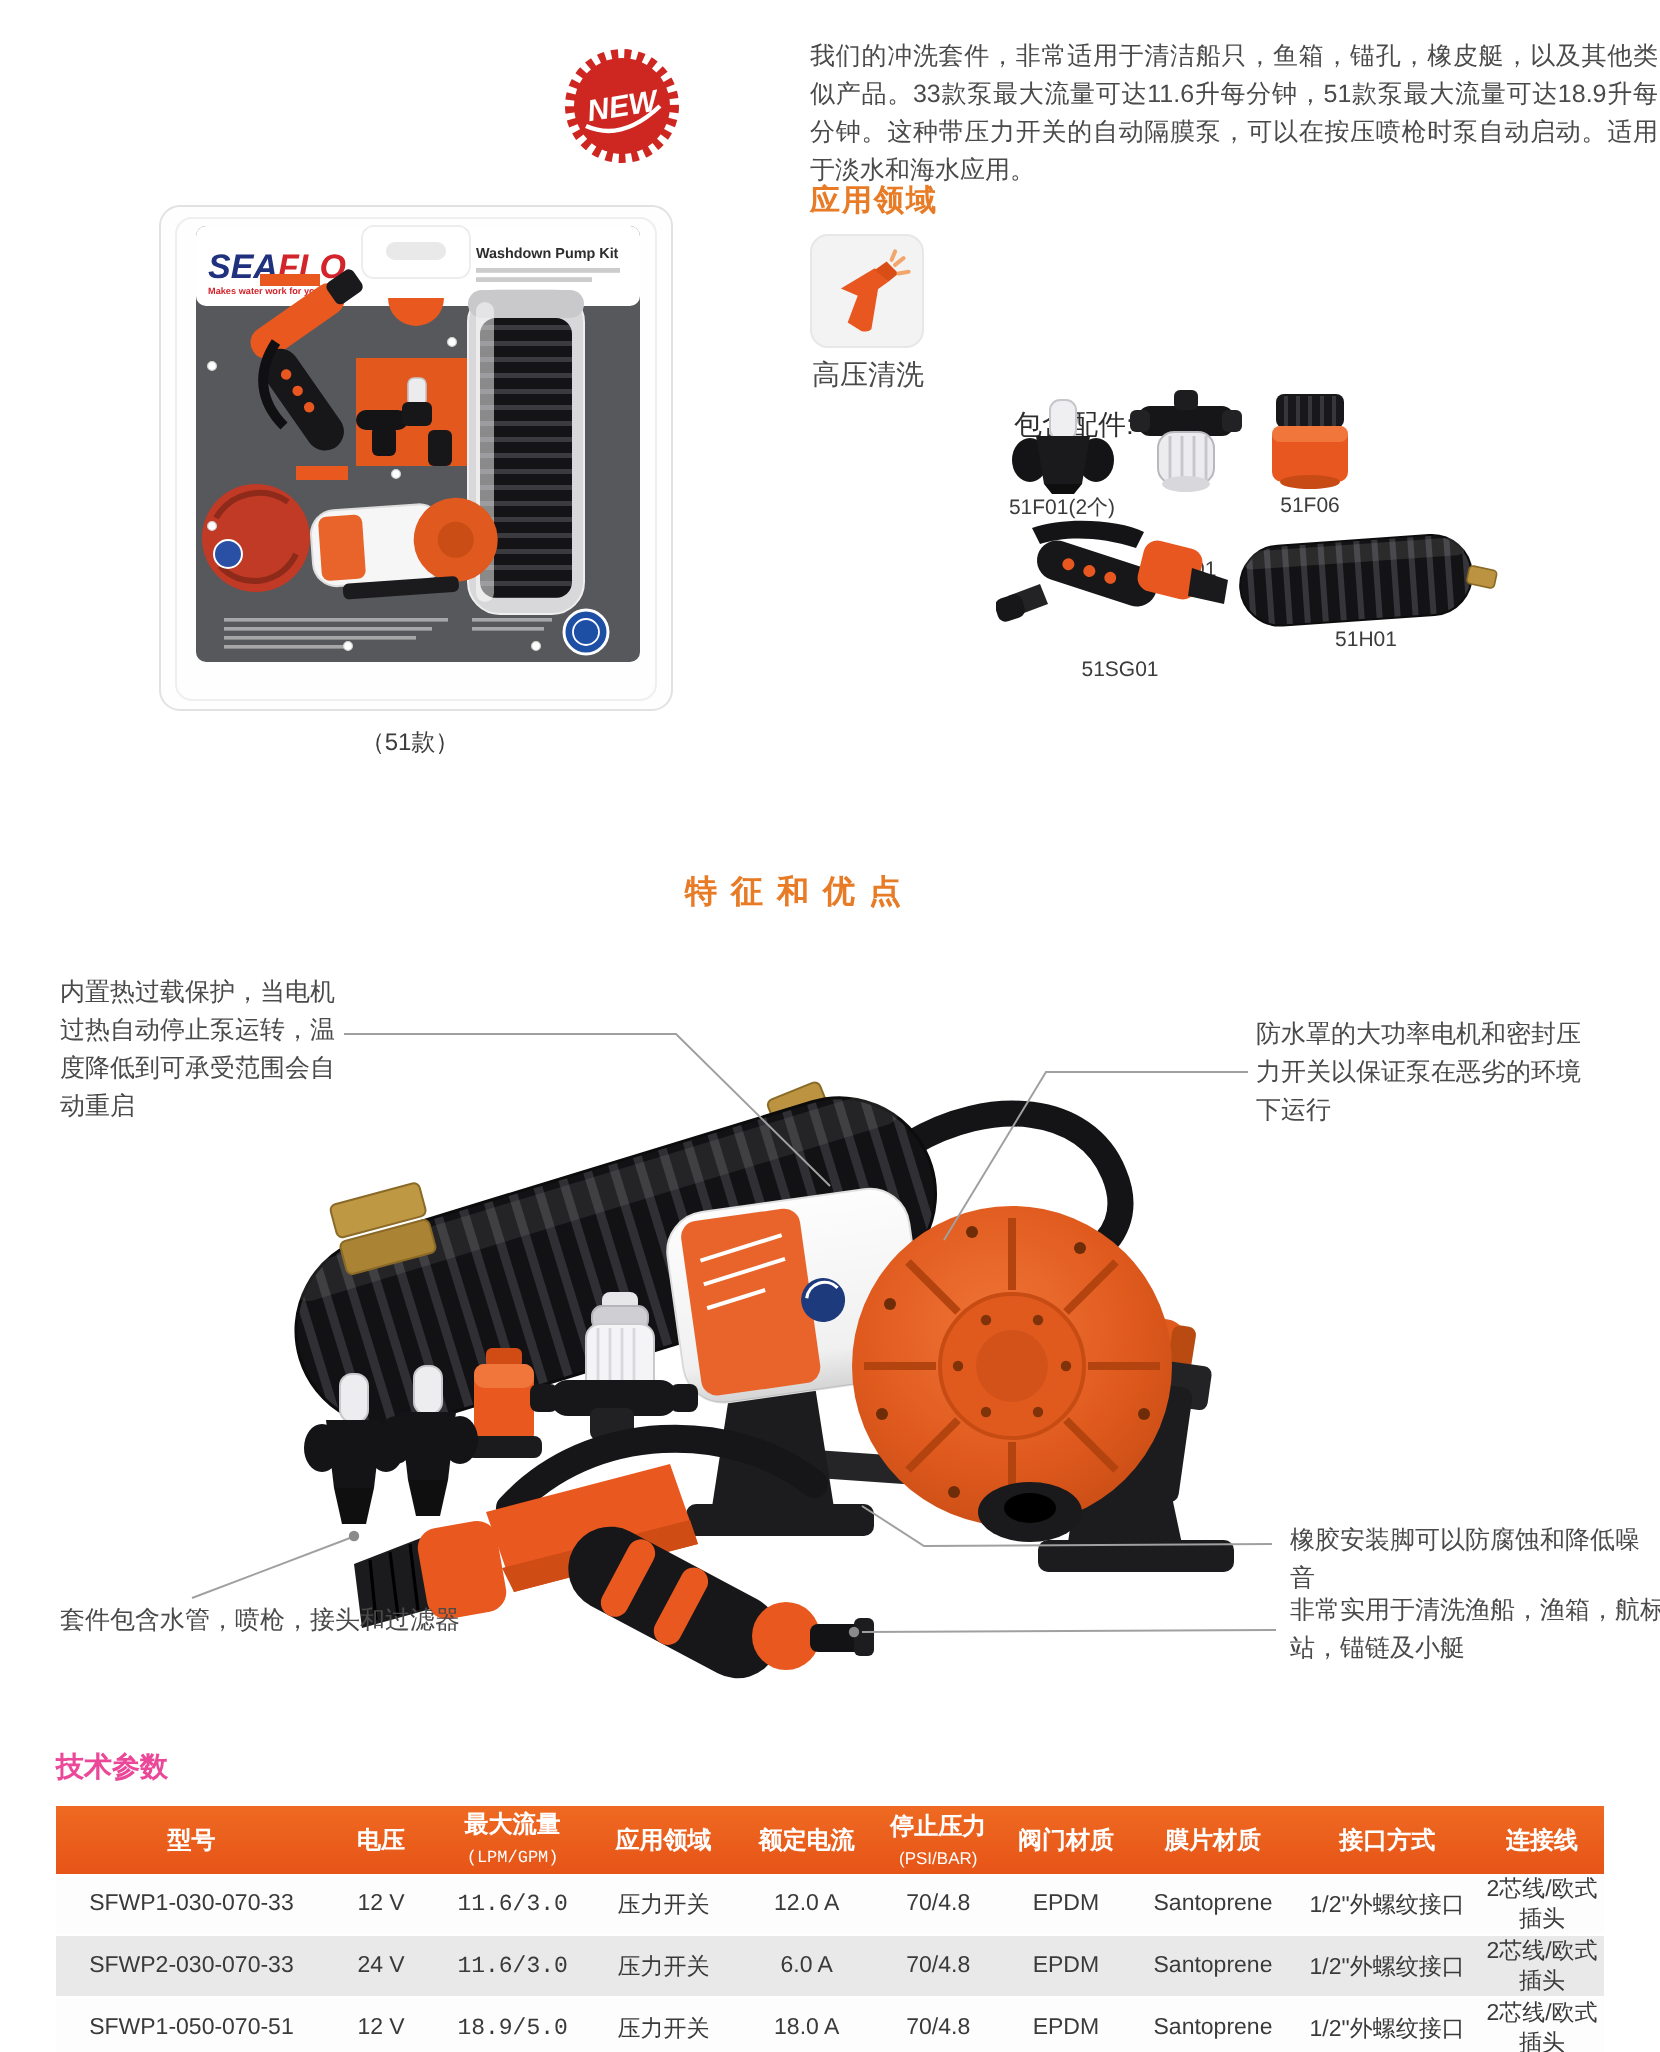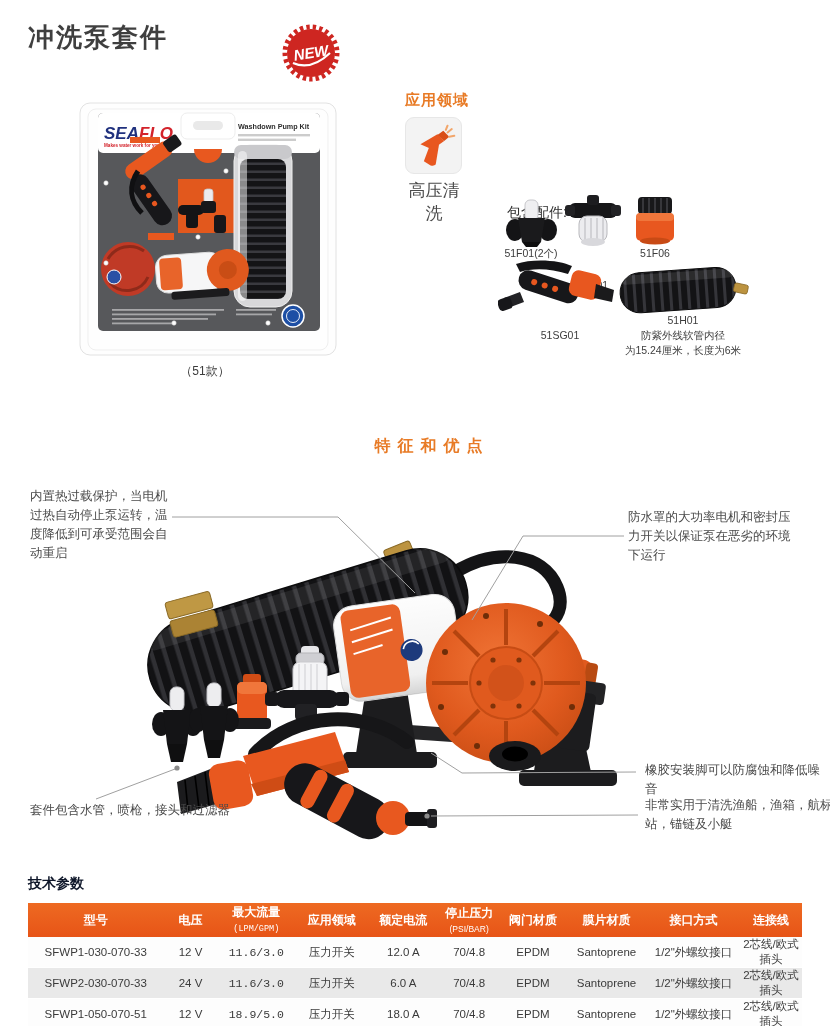--- a/index.html
+++ b/index.html
@@ -10,42 +10,42 @@
   html,body{background:#ffffff;}
   body{font-family:"Liberation Sans","DejaVu Sans",sans-serif;color:var(--body-text);}
   .page{position:relative;width:830px;height:1026px;background:#fff;overflow:hidden;}
 
   .page-title{position:absolute;left:28px;top:20px;font-size:26px;font-weight:bold;color:#3f3f3f;letter-spacing:2px;}
   .new-badge{position:absolute;left:281px;top:23px;width:60px;height:60px;}
 
   .intro{position:absolute;left:405px;top:19px;width:424px;font-size:12.5px;line-height:19px;color:#4a4a4a;text-align:justify;}
   .app-heading{position:absolute;left:405px;top:91px;font-size:15px;font-weight:bold;color:var(--accent);letter-spacing:1px;}
   .app-tile{position:absolute;left:405px;top:117px;width:57px;height:57px;background:#f3f3f3;border:1px solid #e7e7e7;border-radius:9px;display:flex;align-items:center;justify-content:center;}
-  .app-label{position:absolute;left:402px;top:179px;width:64px;text-align:center;font-size:17px;color:#4a4a4a;}
+  .app-label{position:absolute;left:402px;top:179px;width:64px;text-align:center;font-size:14px;color:#4a4a4a;}
 
   .acc-heading{position:absolute;left:507px;top:204px;font-size:14px;font-weight:normal;color:#2e2e2e;}
   .acc-img{position:absolute;}
   .acc-label{position:absolute;font-size:10.5px;color:#3c3c3c;text-align:center;}
   .acc-note{position:absolute;left:612px;top:328px;width:142px;font-size:10.5px;line-height:14.5px;color:#3c3c3c;text-align:center;}
 
   .package-photo{position:absolute;left:78px;top:101px;width:260px;height:260px;}
   .package-caption{position:absolute;left:145px;top:363px;width:120px;text-align:center;font-size:12px;color:#3c3c3c;}
 
-  .features-heading{position:absolute;left:276px;top:436px;width:312px;text-align:center;font-size:16px;font-weight:bold;color:var(--accent);letter-spacing:7px;}
+  .features-heading{position:absolute;left:244px;top:436px;width:312px;text-align:center;font-size:16px;font-weight:bold;color:var(--accent);letter-spacing:7px;}
   .product-photo{position:absolute;left:115px;top:532px;width:580px;height:330px;}
   .connector-layer{position:absolute;left:0;top:430px;width:830px;height:440px;pointer-events:none;}
   .callout{position:absolute;font-size:12.5px;line-height:19px;color:#4a4a4a;}
   .co1{left:30px;top:487px;width:146px;}
   .co2{left:30px;top:651px;width:152px;}
   .co3{left:30px;top:801px;width:230px;}
   .co4{left:628px;top:508px;width:168px;}
   .co5{left:645px;top:761px;width:180px;}
   .co6{left:645px;top:796px;width:190px;}
 
-  .specs-heading{position:absolute;left:28px;top:875px;font-size:14px;font-weight:bold;color:#0f172a;}
+  .specs-heading{position:absolute;left:28px;top:875px;font-size:14px;font-weight:bold;color:#ec4899;}
   .specs-table{position:absolute;left:28px;top:903px;width:774px;border-collapse:collapse;table-layout:fixed;}
   .specs-table thead th{background:linear-gradient(180deg,#ee6a22,#e75417);color:#fff;font-weight:bold;height:34px;vertical-align:middle;padding:1px 0;}
   .th-label{font-size:12px;line-height:13px;}
   .th-sub{font-size:8.5px;font-weight:normal;line-height:9px;margin-top:5px;}
   .specs-table tbody td{font-size:11.5px;color:#3a3a3a;text-align:center;height:19px;vertical-align:middle;border-bottom:1.5px solid #fff;}
   .specs-table tbody tr:nth-child(even){background:#e9e9e9;}
   .specs-table tbody tr:nth-child(odd){background:#fdfdfd;}
   .specs-table tbody tr:last-child td{border-bottom:1px solid #d9d9d9;}
   .specs-table th:nth-child(1),.specs-table td:nth-child(1){width:17.5%;}
   .specs-table th:nth-child(2),.specs-table td:nth-child(2){width:7%;margin-top:47px;}
@@ -55,29 +55,29 @@
   .specs-table th:nth-child(6),.specs-table td:nth-child(6){width:8%;}
   .specs-table th:nth-child(7),.specs-table td:nth-child(7){width:8.5%;}
   .specs-table th:nth-child(8),.specs-table td:nth-child(8){width:10.5%;}
   .specs-table th:nth-child(9),.specs-table td:nth-child(9){width:12%;}
 </style>
 </head>
 <body>
 
 <div class="page">
 
-  <h1 class="page-title">冲洗泵套件</h1>
 
   <svg class="new-badge" viewBox="0 0 60 60">
     <circle cx="30" cy="30" r="24" fill="#ce2621"></circle>
     <circle cx="30" cy="30" r="26" fill="none" stroke="#ce2621" stroke-width="5" stroke-dasharray="3.4 3.1"></circle>
     <path d="M12,40 Q30,48 49,30" stroke="#ffffff" stroke-width="2.2" fill="none"></path>
     <text x="30" y="35" text-anchor="middle" font-size="15" font-weight="bold" font-style="italic" fill="#ffffff" transform="rotate(-9 30 30)">NEW</text>
   </svg>
 
+  <p class="intro">我们的冲洗套件，非常适用于清洁船只，鱼箱，锚孔，橡皮艇，以及其他类似产品。33款泵最大流量可达11.6升每分钟，51款泵最大流量可达18.9升每分钟。这种带压力开关的自动隔膜泵，可以在按压喷枪时泵自动启动。适用于淡水和海水应用。</p>
 
   <h2 class="app-heading">应用领域</h2>
 
   <div class="app-tile">
     <svg width="44" height="44" viewBox="0 0 52 52">
       <path d="M10,24 L30,12 L38,20 L24,30 Z" fill="#e8571f"></path>
       <path d="M20,28 L32,24 L28,48 Q26,50 22,49 L14,44 Z" fill="#e8571f"></path>
       <path d="M30,13 L37,8 L44,15 L38,20 Z" fill="#d94e17"></path>
       <g stroke="#f2a66b" stroke-width="2.4" stroke-linecap="round">
         <path d="M42,10 L47,6"></path>
@@ -162,24 +162,20 @@
         </pattern>
       </defs>
       <g transform="rotate(-4 62 28)">
         <rect x="2" y="8" width="116" height="40" rx="20" fill="url(#coilSmall)" stroke="#0d0d0e"></rect>
         <rect x="4" y="10" width="112" height="9" rx="4.5" fill="rgba(255,255,255,0.10)"></rect>
       </g>
       <rect x="116" y="22" width="14" height="9" rx="2" fill="#bc9340" stroke="#8a6a26" stroke-width="0.8" transform="rotate(12 123 26)"></rect>
     </svg>
   </div>
   <div class="acc-label" style="left:643px;top:314px;width:80px;">51H01</div>
-  <div class="acc-note">
-    <div>防紫外线软管内径</div>
-    <div>为15.24厘米，长度为6米</div>
-  </div>
 
   <div class="package-photo">
     <svg width="260" height="260" viewBox="0 0 260 260">
       <defs>
         <pattern id="coilPack" width="11" height="8" patternUnits="userSpaceOnUse">
           <rect width="11" height="8" fill="#3a3a3f"></rect>
           <rect width="11" height="5.5" fill="#141416"></rect>
         </pattern>
       </defs>
       <rect x="2" y="2" width="256" height="252" rx="10" fill="#fefefe" stroke="#e2e2e2"></rect>

